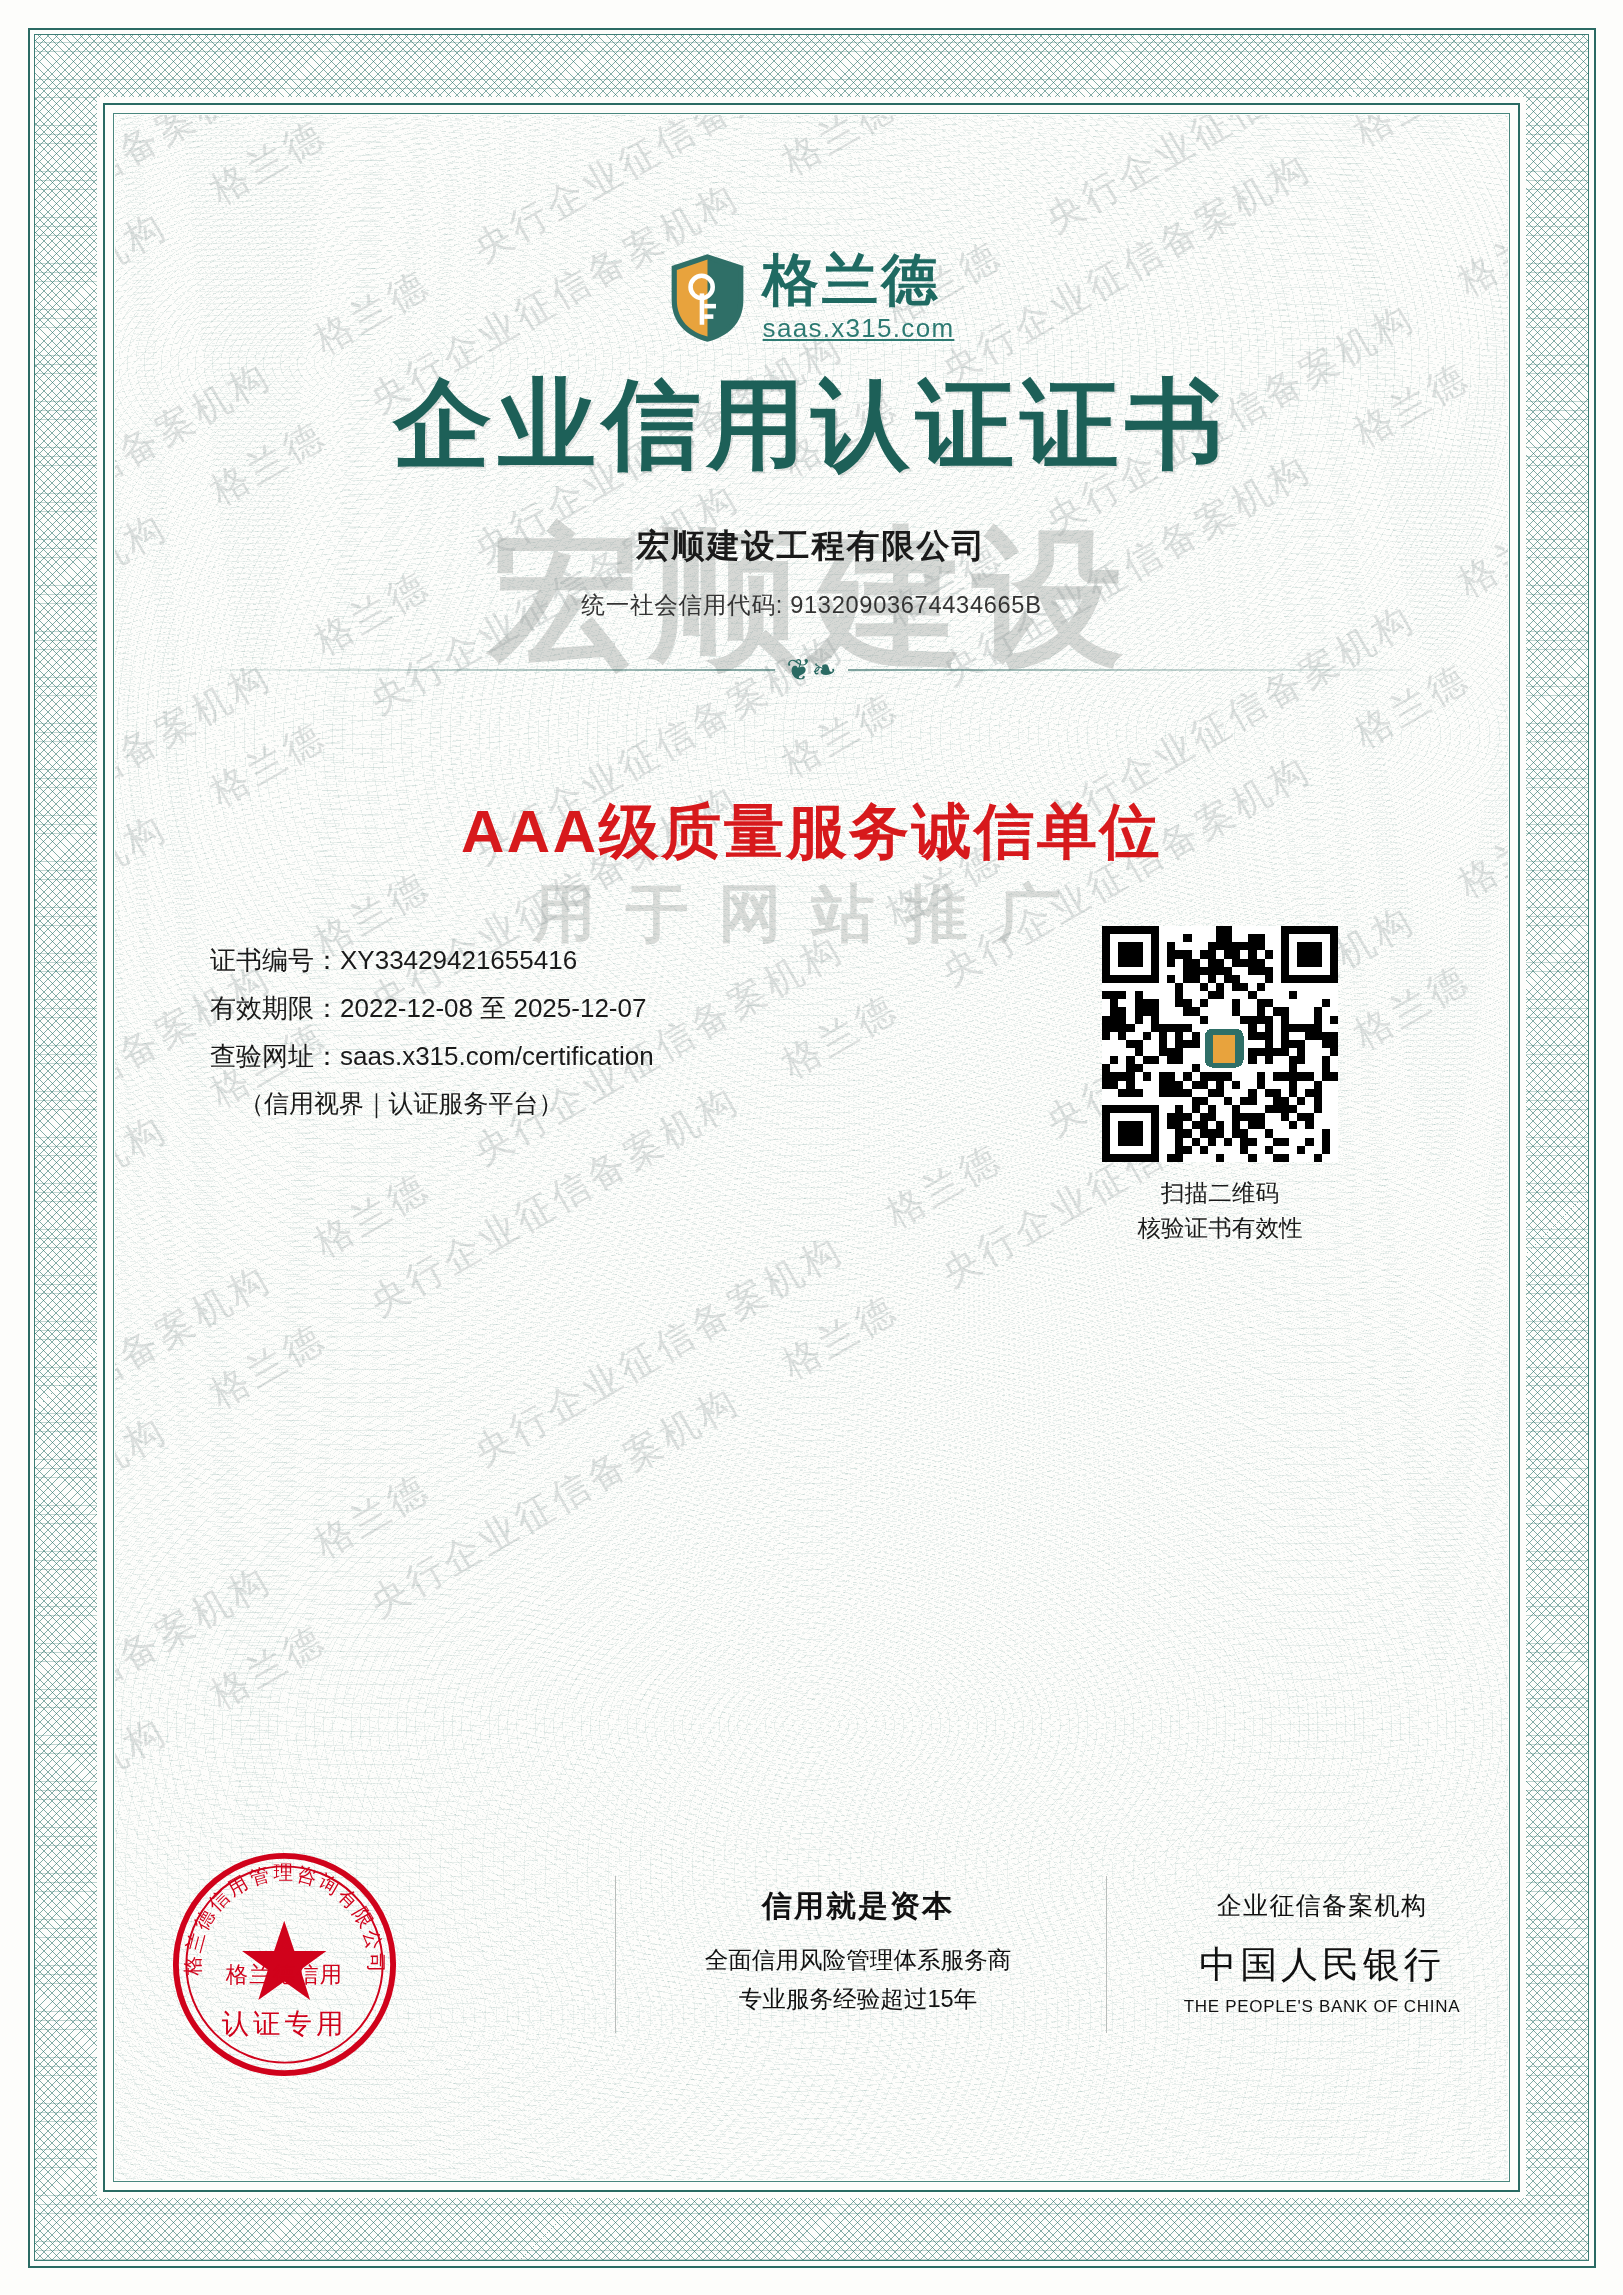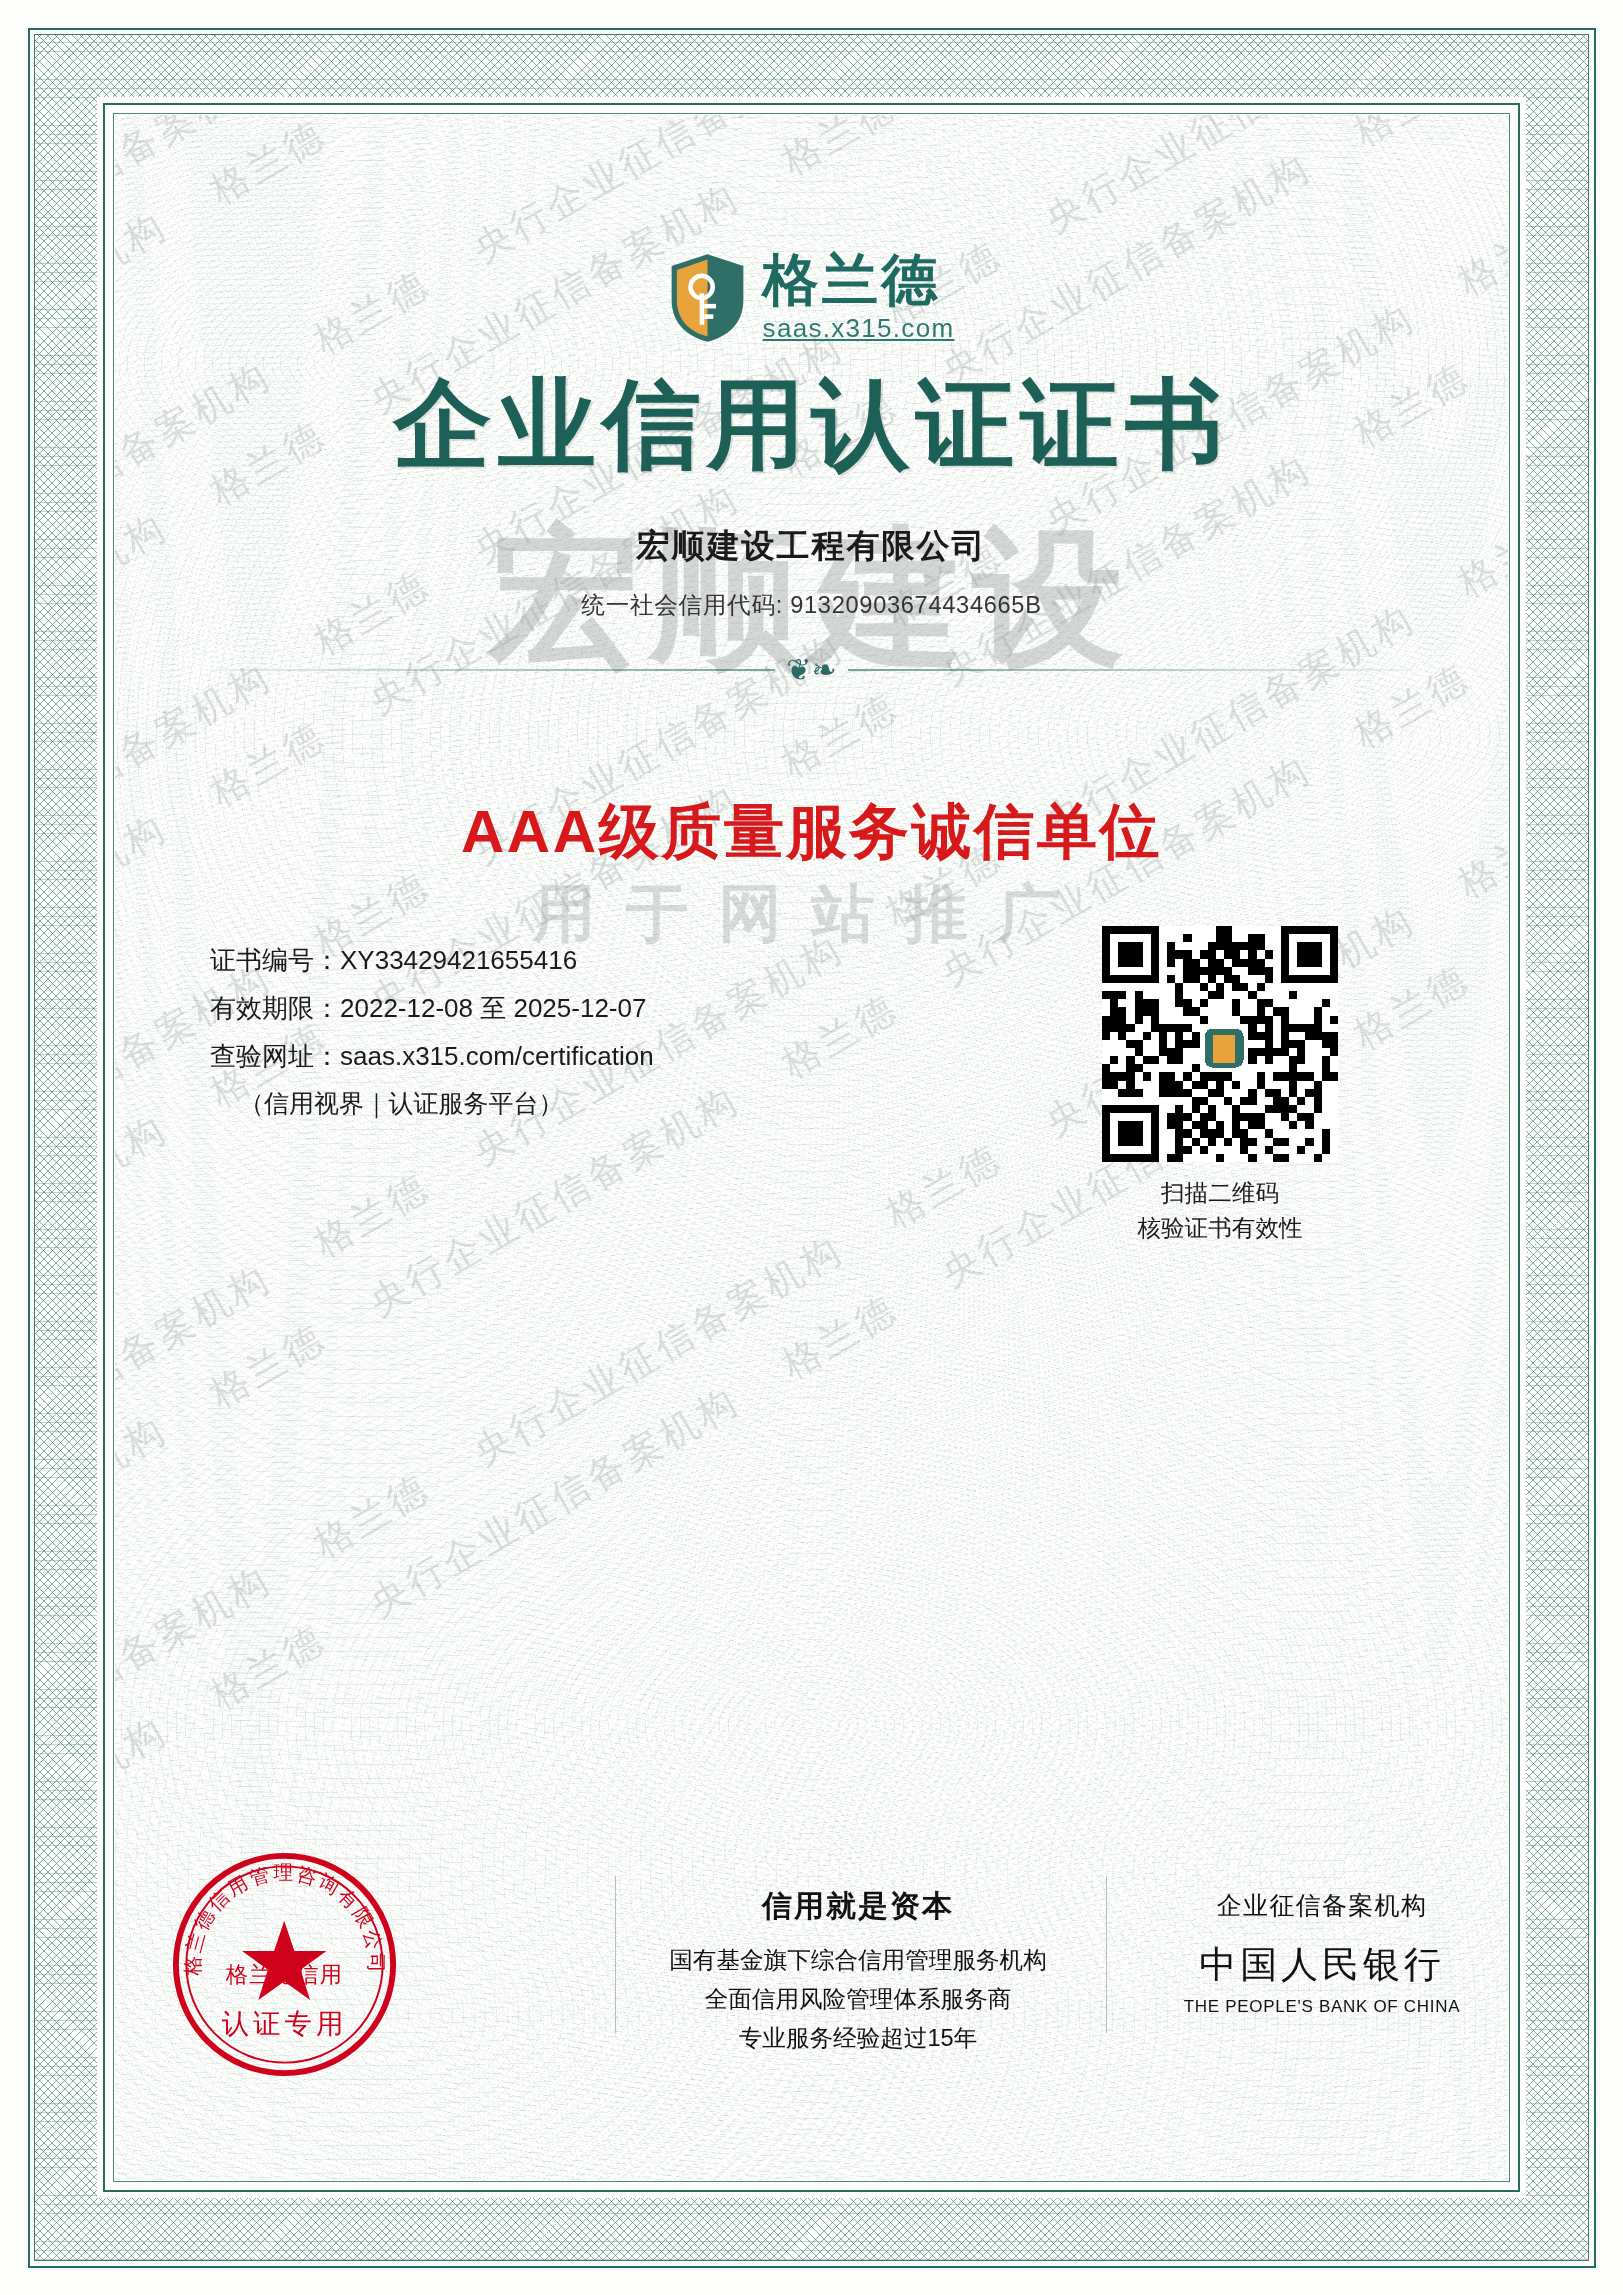--- a/index.html
+++ b/index.html
@@ -826,21 +826,20 @@
           <polygon points="175,96 193,150 250,150 204,183 221,237 175,204 129,237 146,183 100,150 157,150" fill="#d0021b" transform="translate(0,10) scale(0.86) translate(28,18)"></polygon>
           <text x="175" y="202" font-size="34" fill="#d0021b" text-anchor="middle" font-family="Liberation Serif, serif" letter-spacing="2">格兰德信用</text>
           <text x="175" y="280" font-size="42" fill="#d0021b" text-anchor="middle" font-family="Liberation Serif, serif" letter-spacing="6">认证专用</text>
         </svg>
       </div>
 
       <div class="footer-sep left"></div>
 
       <div class="footer-mid">
         <div class="slogan">信用就是资本</div>
-        <div class="ln">国有基金旗下综合信用管理服务机构</div>
         <div class="ln">全面信用风险管理体系服务商</div>
         <div class="ln">专业服务经验超过15年</div>
       </div>
 
       <div class="footer-sep right"></div>
 
       <div class="footer-right">
         <div class="label">企业征信备案机构</div>
         <div class="bank-cn">中国人民银行</div>
         <div class="bank-en">THE PEOPLE'S BANK OF CHINA</div>

